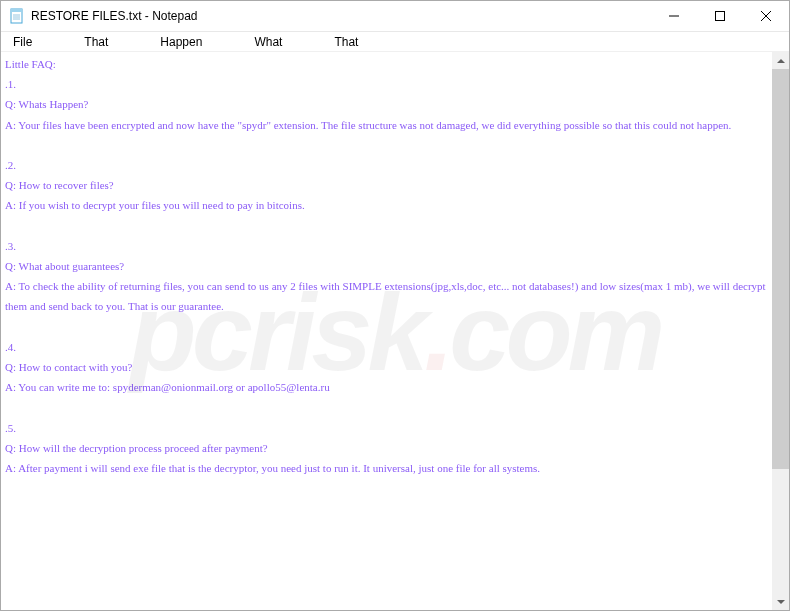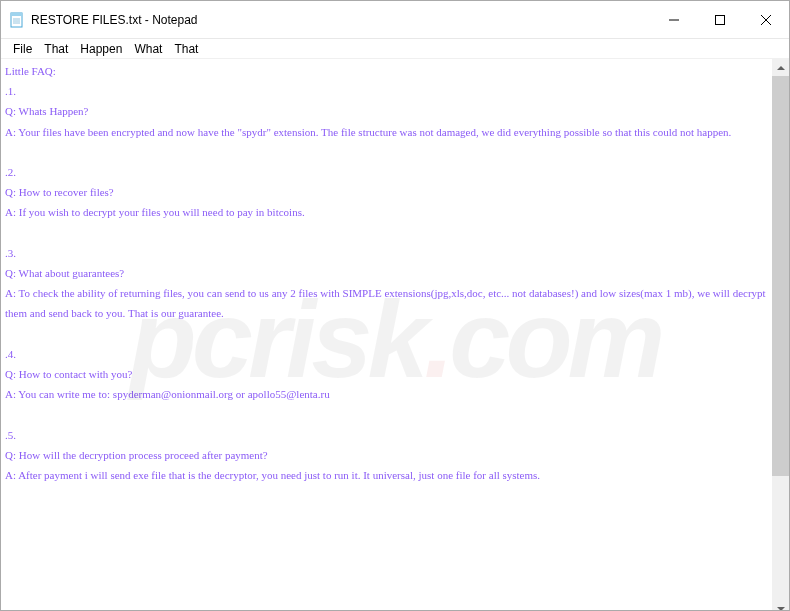--- a/index.html
+++ b/index.html
@@ -5,21 +5,21 @@
     * { margin: 0; padding: 0; box-sizing: border-box; }
     body {
       width: 790px;
       height: 611px;
       background: #fff;
       font-family: "Segoe UI", Tahoma, sans-serif;
       overflow: hidden;
       border: 1px solid #aaa;
     }
     .titlebar {
-      height: 38px;
+      height: 31px;
       background: #fff;
       display: flex;
       align-items: center;
       border-bottom: 1px solid #e8e8e8;
     }
     .titlebar-icon {
       width: 16px;
       height: 16px;
       margin-left: 8px;
       margin-right: 6px;
@@ -44,20 +44,21 @@
       justify-content: center;
       font-family: "Segoe UI", sans-serif;
     }
     .menubar {
       height: 20px;
       display: flex;
       align-items: center;
       padding-left: 6px;
       font-size: 12px;
       border-bottom: 1px solid #f0f0f0;
+      gap: 40px;
     }
     .menu-item {
       padding: 2px 6px;
       cursor: default;
     }
     .content-wrap {
       position: relative;
       height: calc(100% - 51px);
       display: flex;
     }

